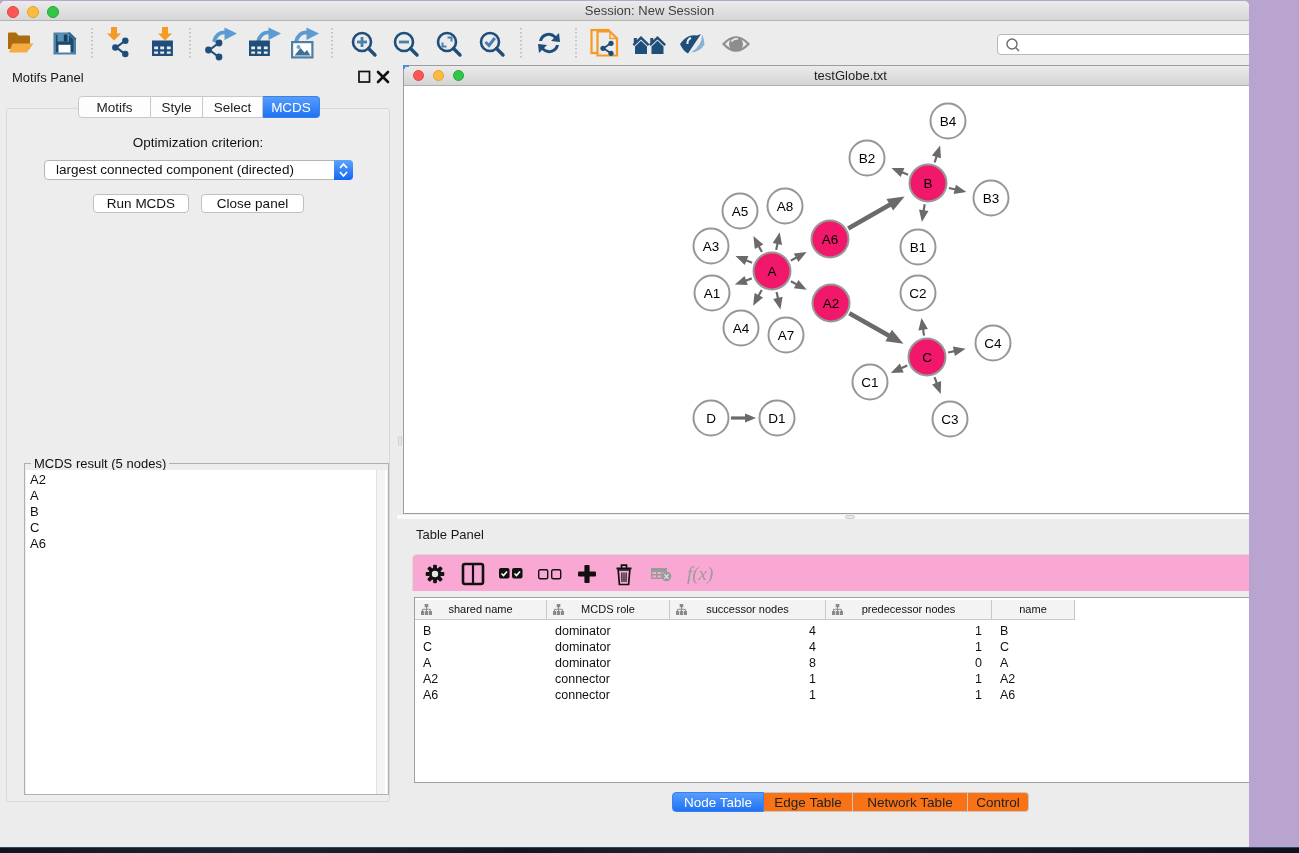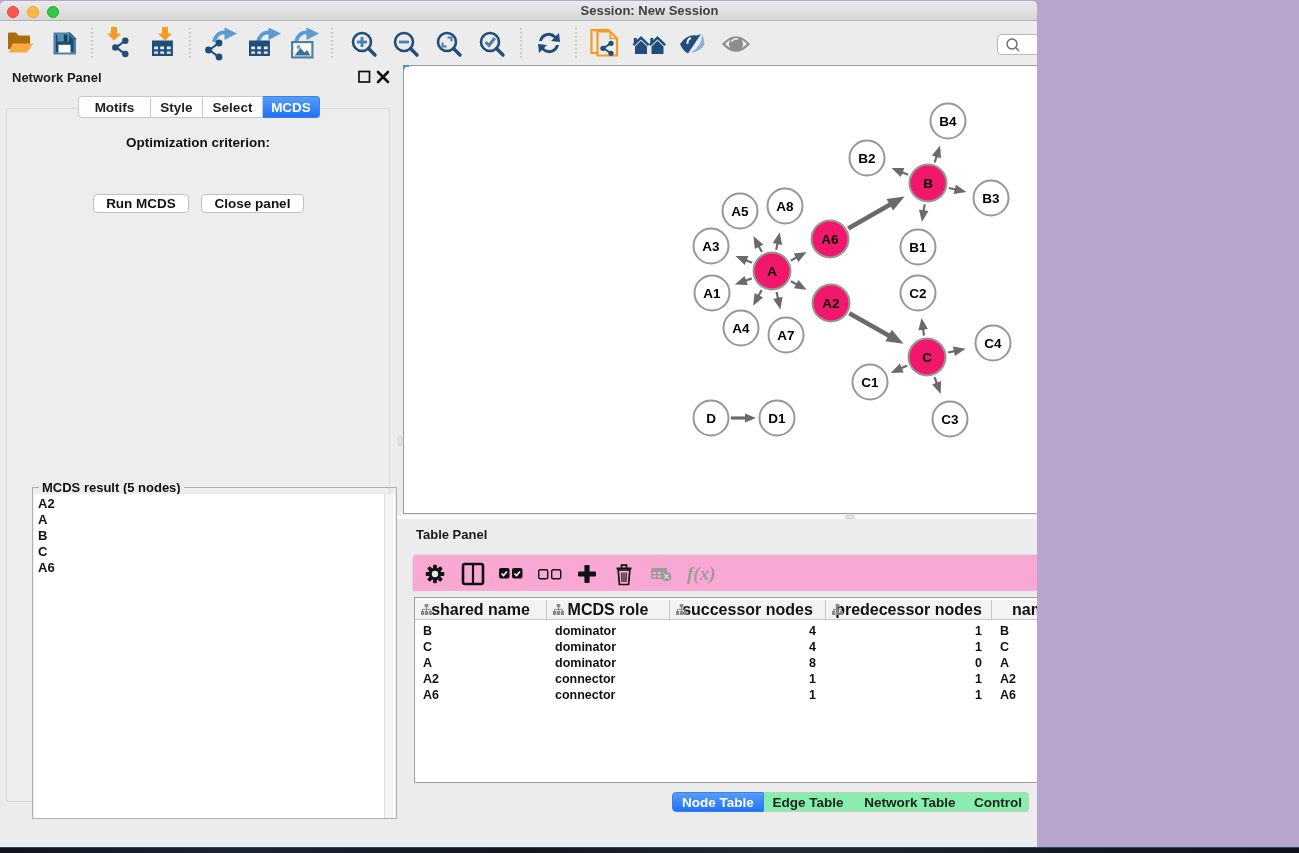--- a/index.html
+++ b/index.html
@@ -1,18 +1,18 @@
 <!DOCTYPE html>
 <html><head>
 <meta charset="utf-8">
 <style>
 * { margin:0; padding:0; box-sizing:border-box; }
 html,body { width:1299px; height:853px; overflow:hidden; font-family:"Liberation Sans", sans-serif; }
 body { background:#b9a3cf; position:relative; }
-.appwin { position:absolute; left:0; top:1px; transform:translateZ(0); width:1037px; height:847px; background:#ececec; border-radius:5px 5px 0 0; overflow:hidden;font-weight:bold; }
+.appwin { position:absolute; left:0; top:1px; transform:translateZ(0); width:1249px; height:847px; background:#ececec; border-radius:5px 5px 0 0; overflow:hidden; }
 .titlebar { position:absolute; left:0; top:0; width:1299px; height:20px; background:linear-gradient(#ebebeb,#d6d6d6); border-bottom:1px solid #b3b3b3; border-radius:5px 5px 0 0; }
 .tl { position:absolute; top:5px; width:12px; height:12px; border-radius:50%; }
 .tl.r { left:7px;  background:#fc5753; border:0.5px solid #e2443f; }
 .tl.y { left:27px; background:#fdbc40; border:0.5px solid #e0a330; }
 .tl.g { left:47px; background:#33c748; border:0.5px solid #1eaa33; }
 .wtitle { position:absolute; top:0; width:100%; text-align:center; font-size:13px; line-height:20px; color:#3f3f3f; }
 .toolbar { position:absolute; left:0; top:21px; width:1299px; height:42px; background:#ececec; }
 .searchbox { position:absolute; left:997px; top:12px; width:293px; height:21px; background:#fff; border:1px solid #b9b9b9; border-radius:4px; }
 .mainarea { position:absolute; left:0; top:63px; width:1299px; height:752px; background:#ececec; }
 .statusbar { position:absolute; left:0; top:815px; width:1299px; height:32px; background:#ececec; border-top:1px solid #c4c4c4; }
@@ -23,47 +23,47 @@
 .tabs { position:absolute; left:78px; top:96px; height:22px; display:flex; z-index:3; }
 .tab { font-size:13.5px; line-height:22px; text-align:center; background:#fdfdfd; border:1px solid #c8c8c8; border-left:none; color:#222; }
 .tab.first { border-left:1px solid #c8c8c8; border-radius:4px 0 0 4px; }
 .tab.last { border-radius:0 4px 4px 0; }
 .tab.sel { background:linear-gradient(#569dfb,#1f72f5); color:#fff; border-color:#3c81e8; }
 .tabpane { position:absolute; left:6px; top:107px; width:384px; height:694px; background:#ededed; border:1px solid #d8d8d8; border-radius:3px; }
 .optlabel { position:absolute; left:0; top:26px; width:100%; text-align:center; font-size:13.5px; color:#111; }
 .combo { position:absolute; left:38px; top:52px; width:309px; height:20px; background:#fff; border:1px solid #b5b5b5; border-radius:4px; font-size:13.5px; line-height:18px; color:#111; padding-left:11px; }
 .combobtn { position:absolute; right:-1px; top:-1px; width:19px; height:20px; background:linear-gradient(#5ea3fc,#1567f2); border-radius:0 4px 4px 0; }
 .cbtn { position:absolute; top:85px; height:19px; background:#fff; border:1px solid #c0c0c0; border-radius:4px; font-size:13.5px; text-align:center; line-height:17px; color:#111; }
-.groupbox { position:absolute; left:25px; top:354px; width:365px; height:332px; border:1px solid #b0b0b0;margin-top:24px; }
+.groupbox { position:absolute; left:17px; top:354px; width:365px; height:332px; border:1px solid #b0b0b0; }
 .grouplabel { position:absolute; left:6px; top:-8px; background:#ededed; padding:0 3px; font-size:13px; color:#111; }
 .mcdslist { position:absolute; left:1px; top:6px; width:361px; height:324px; background:#fff; font-size:13px; color:#111; padding:2px 0 0 4px; line-height:16px; }
 .mcdsscroll { position:absolute; right:2px; top:0px; width:9px; height:324px; background:#f4f4f4; border-left:1px solid #e0e0e0; }
 
 
 .netwin { position:absolute; left:403px; top:64px; width:895px; height:449px; background:#fff; border:1px solid #9c9c9c; }
 .nettitle { position:absolute; left:0; top:0; width:100%; height:20px; background:linear-gradient(#ebebeb,#d4d4d4); border-bottom:1px solid #b0b0b0; }
 .netcanvas { position:absolute; left:0; top:21px; width:893px; height:426px; background:#fff; }
 .grip { position:absolute; right:1px; bottom:1px; width:12px; height:12px; background:repeating-linear-gradient(135deg, transparent 0 3px, #aaa 3px 4px); }
 .divgrip { position:absolute; left:845px; top:514px; width:10px; height:4px; background:#e8e8e8; border:1px solid #cfcfcf; border-radius:2px; }
 .divgrip2 { position:absolute; left:398px; top:435px; width:4px; height:10px; background:#e8e8e8; border:1px solid #cfcfcf; border-radius:2px; }
 
 
 .tptitle { position:absolute; left:416px; top:525px; font-size:13px; color:#1a1a1a; }
 .tptoolbar { position:absolute; left:412px; top:553px; width:872px; height:37px; background:#f9a8d4; border:1px solid #dadada; border-radius:5px 5px 0 0; border-bottom:none; }
 .tbl { position:absolute; left:414px; top:596px; width:870px; height:186px; background:#fff; border:1px solid #9f9f9f; }
 .tblheader { position:absolute; left:0; top:2px; height:20px; display:flex; background:#f3f3f3; border-bottom:1px solid #c8c8c8; }
-.th { position:relative; border-right:1px solid #c8c8c8; font-size:16px; color:#111; text-align:center; line-height:19px; }
+.th { position:relative; border-right:1px solid #c8c8c8; font-size:11px; color:#111; text-align:center; line-height:19px; }
 .th svg { position:absolute; left:6px; top:4px; }
 .trow { position:absolute; display:flex; font-size:12.5px; color:#111; height:16px; line-height:16px; }
 .td { padding-left:8px; }
 .tdr { text-align:right; padding-right:10px; }
 
 
 .btabs { position:absolute; left:672px; top:791px; height:20px; display:flex; }
-.btab { font-size:13.5px; line-height:20px; text-align:center; background:#86efac; border:1px solid #c8c8c8; border-left:none; color:#222; }
+.btab { font-size:13.5px; line-height:20px; text-align:center; background:#f97316; border:1px solid #c8c8c8; border-left:none; color:#222; }
 .btab.first { border-left:1px solid #c8c8c8; border-radius:4px 0 0 4px; }
 .btab.last { border-radius:0 4px 4px 0; }
 .btab.sel { background:linear-gradient(#569dfb,#1f72f5); color:#fff; border-color:#3c81e8; }
 
 .listbtn { position:absolute; left:9px; top:9px; width:28px; height:20px; background:#f2f2f2; border:1px solid #9a9a9a; }
 .membtn { position:absolute; left:1214px; top:7px; width:75px; height:23px; background:#f4f4f4; border:1px solid #9a9a9a; font-size:12.5px; color:#111; line-height:21px; text-align:left; padding-left:27px; }
 .memdot { position:absolute; left:10px; top:5px; width:13px; height:13px; border-radius:50%; background:#1d9e37; }
 </style>
 </head>
 <body>
@@ -194,43 +194,55 @@
 </svg>
   <div class="searchbox">
         <svg width="18" height="18" style="position:absolute;left:6px;top:1px" viewBox="0 0 18 18">
           <circle cx="8" cy="8" r="5" fill="none" stroke="#6b6b6b" stroke-width="1.4"></circle>
           <line x1="11.6" y1="11.6" x2="15" y2="15" stroke="#6b6b6b" stroke-width="1.4"></line>
         </svg>
       </div>
   </div>
   <div class="mainarea"></div>
 
-<div class="cptitle" style="top:69px">Network Panel</div>
+<div class="cptitle" style="top:69px">Motifs Panel</div>
 <svg width="32" height="14" viewBox="0 0 32 14" style="position:absolute;left:358px;top:69px">
  <rect x="1" y="1.5" width="10.5" height="10.5" fill="none" stroke="#111" stroke-width="1.7"></rect>
  <path d="M20 2 L30 12 M30 2 L20 12" stroke="#111" stroke-width="2.6" stroke-linecap="round"></path>
 </svg>
 <div class="tabs" style="top:95px">
   <div class="tab first" style="width:73px">Motifs</div>
   <div class="tab" style="width:52px">Style</div>
   <div class="tab" style="width:60px">Select</div>
   <div class="tab sel last" style="width:57px">MCDS</div>
 </div>
 <div class="tabpane">
   <div class="optlabel">Optimization criterion:</div>
+  <div class="combo" style="top:51px;left:37px">largest connected component (directed)
+    <div class="combobtn"><svg width="19" height="20" viewBox="0 0 19 20">
+            <path d="M6 8 L9.5 4 L13 8" fill="none" stroke="#fff" stroke-width="1.8"></path>
+            <path d="M6 12 L9.5 16 L13 12" fill="none" stroke="#fff" stroke-width="1.8"></path>
+          </svg></div>
+  </div>
   <div class="cbtn" style="left:86px;width:96px">Run MCDS</div>
   <div class="cbtn" style="left:194px;width:103px">Close panel</div>
   <div class="groupbox">
     <div class="grouplabel">MCDS result (5 nodes)</div>
     <div class="mcdslist">A2<br>A<br>B<br>C<br>A6<div class="mcdsscroll"></div></div>
   </div>
 </div>
 
 <div class="netwin">
       <div style="position:absolute;left:-1px;top:-1px;width:6px;height:4px;border-left:2px solid #4a90d9;border-top:2px solid #4a90d9;z-index:5"></div>
+  <div class="nettitle">
+    <div class="tl r" style="left:9px;top:4px;width:11px;height:11px"></div>
+    <div class="tl y" style="left:29px;top:4px;width:11px;height:11px"></div>
+    <div class="tl g" style="left:49px;top:4px;width:11px;height:11px"></div>
+    <div class="wtitle" style="line-height:20px;color:#222">testGlobe.txt</div>
+  </div>
   <div class="netcanvas">
   <svg width="893" height="426" viewBox="0 0 893 426" style="position:absolute;left:0;top:0;transform:translateZ(0)">
 <line x1="357.9" y1="165.0" x2="354.1" y2="158.0" stroke="#6a6a6a" stroke-width="2.2"></line>
 <polygon points="349.4,149.1 359.3,157.5 350.8,162.0" fill="#6a6a6a"></polygon>
 <line x1="372.2" y1="162.9" x2="373.8" y2="155.1" stroke="#6a6a6a" stroke-width="2.2"></line>
 <polygon points="375.7,145.3 378.1,158.0 368.7,156.1" fill="#6a6a6a"></polygon>
 <line x1="348.1" y1="175.8" x2="340.7" y2="172.8" stroke="#6a6a6a" stroke-width="2.2"></line>
 <polygon points="331.5,169.0 344.4,169.1 340.7,178.0" fill="#6a6a6a"></polygon>
 <line x1="347.8" y1="191.4" x2="340.3" y2="194.2" stroke="#6a6a6a" stroke-width="2.2"></line>
 <polygon points="330.9,197.6 340.5,189.0 343.8,198.0" fill="#6a6a6a"></polygon>

